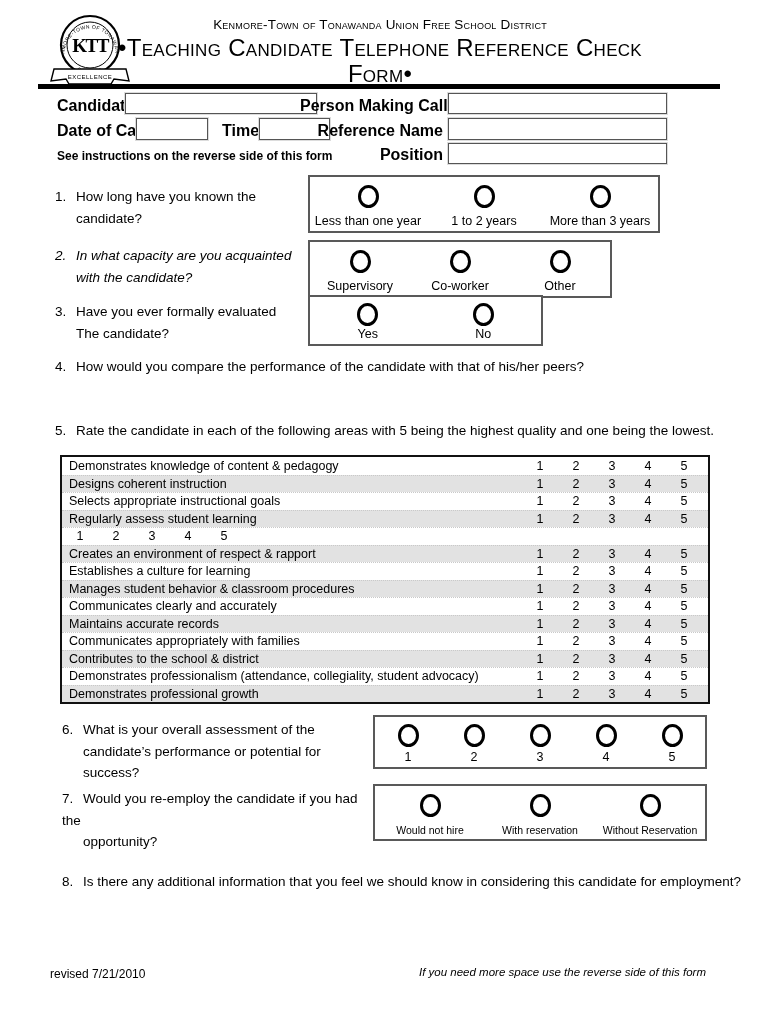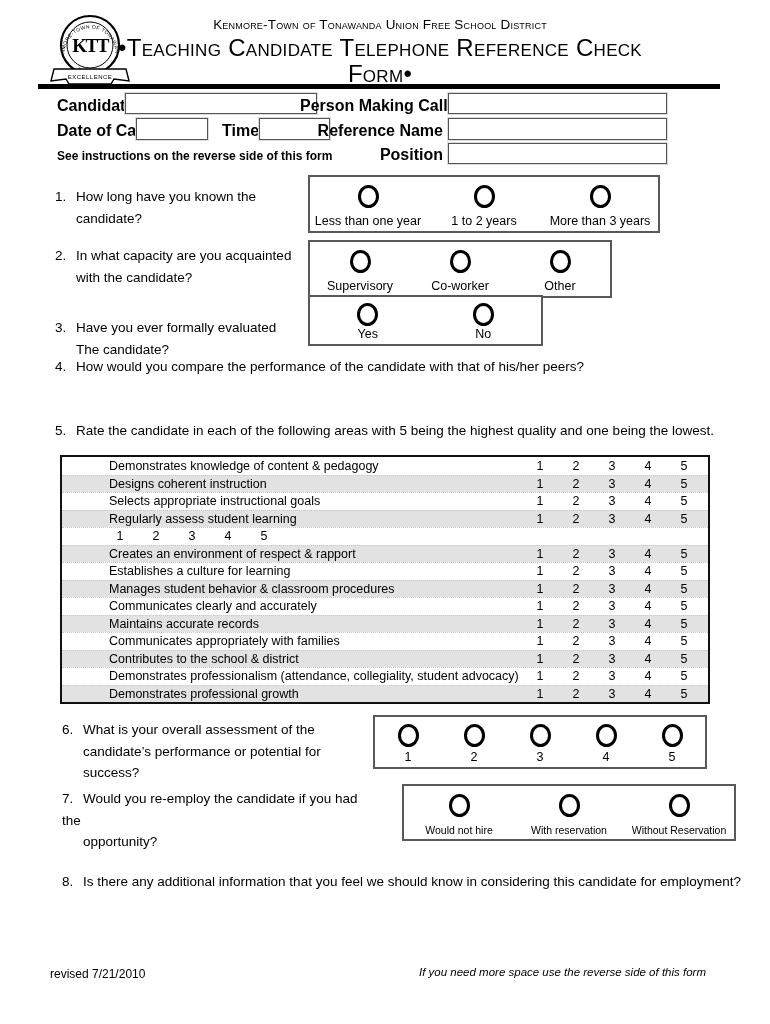--- a/index.html
+++ b/index.html
@@ -29,21 +29,21 @@
   .qtext .l2 { padding-left:21px; }
 
   .opt-box { position:absolute; display:flex; border:2px solid #595959; background:#fff; }
   .opt-col { flex:1; display:flex; flex-direction:column; align-items:center; }
   .radio { width:21px; height:23px; border:3px solid #000; border-radius:50%; background:#fff; margin-top:8px; }
   .opt-label { margin-top:auto; margin-bottom:3px; font-size:12.5px; white-space:nowrap; }
   .opt-label.small { font-size:10.5px; }
 
   
   .rtable { position:absolute; left:60px; top:455px; width:650px; border:2.5px solid #111; background:#fff; }
-  .trow { display:flex; height:17.5px; align-items:center; border-top:1px dotted #c9c9c9;padding-left:40px; }
+  .trow { display:flex; height:17.5px; align-items:center; border-top:1px dotted #c9c9c9; }
   .trow:first-child { border-top:none; }
   .trow.shaded { background:#e2e2e2; }
   .tlabel { flex:1; font-size:12.5px; padding-left:7px; white-space:nowrap; }
   .tnum { width:36px; text-align:center; font-size:12.5px; }
   .tpad { width:6px; }
 
   
   .f-rev { position:absolute; left:50px; top:967px; font-size:12px; }
   .f-note { position:absolute; right:64px; top:966px; font-size:11.5px; font-style:italic; }
 </style>
@@ -104,40 +104,40 @@
     <div class="opt-col">
       <div class="radio"></div>
       <div class="opt-label">1 to 2 years</div>
     </div>
     <div class="opt-col">
       <div class="radio"></div>
       <div class="opt-label">More than 3 years</div>
     </div>
   </div>
 
-  <div class="qtext" style="left:55px; top:245px; width:260px;">
+  <div class="qtext" style="left:55px; top:245px; width:260px;font-style:italic;">
     <span class="qnum">2.</span><span>In what capacity are you acquainted</span>
     <div class="l2">with the candidate?</div>
   </div>
   <div class="opt-box" style="left:308px; top:240px; width:304px; height:58px;">
     <div class="opt-col">
       <div class="radio"></div>
       <div class="opt-label">Supervisory</div>
     </div>
     <div class="opt-col">
       <div class="radio"></div>
       <div class="opt-label">Co-worker</div>
     </div>
     <div class="opt-col">
       <div class="radio"></div>
       <div class="opt-label">Other</div>
     </div>
   </div>
 
-  <div class="qtext" style="left:55px; top:317px; width:250px;">
+  <div class="qtext" style="left:55px; top:301px; width:250px;">
     <span class="qnum">3.</span><span>Have you ever formally evaluated</span>
     <div class="l2">The candidate?</div>
   </div>
   <div class="opt-box" style="left:308px; top:295px; width:235px; height:51px;">
     <div class="opt-col">
       <div class="radio" style="margin-top:6px;"></div>
       <div class="opt-label">Yes</div>
     </div>
     <div class="opt-col">
       <div class="radio" style="margin-top:6px;"></div>
@@ -305,21 +305,21 @@
     <div class="opt-col">
       <div class="radio" style="margin-top:7px;"></div>
       <div class="opt-label">5</div>
     </div>
   </div>
 
   <div class="qtext" style="left:62px; top:788px; width:310px;">
     <span class="qnum">7.</span><span>Would you re-employ the candidate if you had the</span>
     <div class="l2">opportunity?</div>
   </div>
-  <div class="opt-box" style="left:373px; top:784px; width:334px; height:57px;margin-left:29px;">
+  <div class="opt-box" style="left:373px; top:784px; width:334px; height:57px;">
     <div class="opt-col">
       <div class="radio"></div>
       <div class="opt-label small">Would not hire</div>
     </div>
     <div class="opt-col">
       <div class="radio"></div>
       <div class="opt-label small">With reservation</div>
     </div>
     <div class="opt-col">
       <div class="radio"></div>

